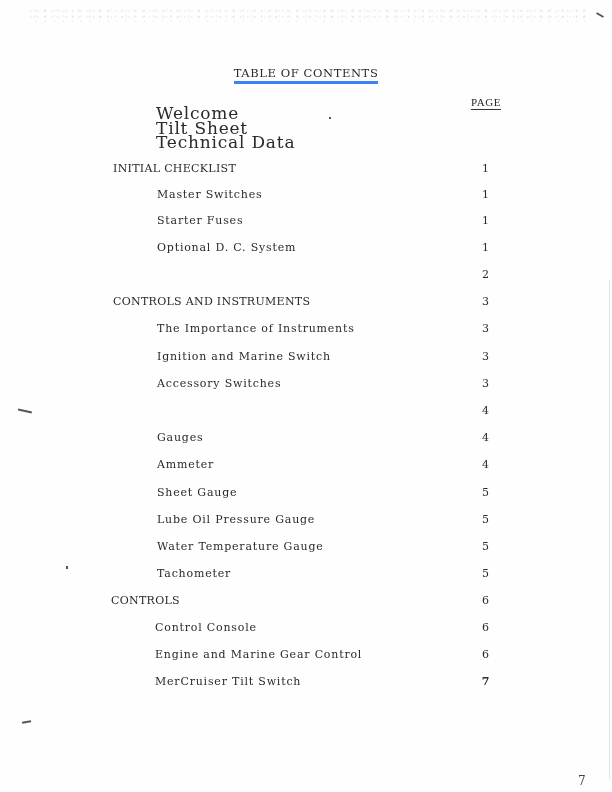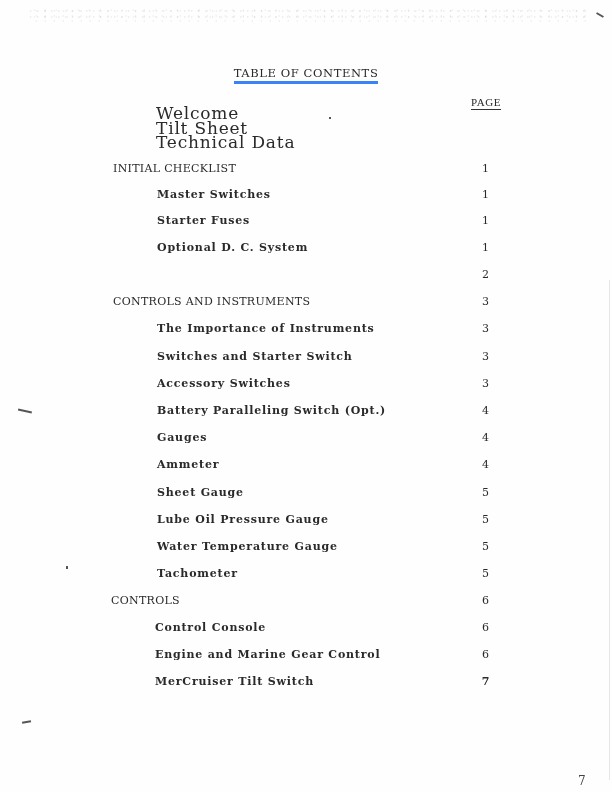--- a/index.html
+++ b/index.html
@@ -76,21 +76,21 @@
       height: 16px;
       font-size: 11px;
       letter-spacing: 0.8px;
       white-space: nowrap;
     }
     .toc-row .label {
       position: absolute;
       top: 0;
     }
     .toc-row.section .label { left: 113px; letter-spacing: 0.3px; }
-    .toc-row.sub .label { left: 157px; font-weight: bold; }
+    .toc-row.sub .label { left: 157px; }
     .toc-row .pnum {
       position: absolute;
       left: 480px;
       top: 0;
       width: 12px;
       text-align: center;
     }
     .folio {
       position: absolute;
       left: 578px;
@@ -146,29 +146,28 @@
     </div>
     <div class="toc-row section" style="top:295px">
       <span class="label">CONTROLS AND INSTRUMENTS</span>
       <span class="pnum">3</span>
     </div>
     <div class="toc-row sub" style="top:322px">
       <span class="label">The Importance of Instruments</span>
       <span class="pnum">3</span>
     </div>
     <div class="toc-row sub" style="top:350px">
-      <span class="label">Switches and Starter Switch</span>
+      <span class="label">Ignition and Marine Switch</span>
       <span class="pnum">3</span>
     </div>
     <div class="toc-row sub" style="top:377px">
       <span class="label">Accessory Switches</span>
       <span class="pnum">3</span>
     </div>
     <div class="toc-row sub" style="top:404px">
-      <span class="label">Battery Paralleling Switch (Opt.)</span>
       <span class="pnum">4</span>
     </div>
     <div class="toc-row sub" style="top:431px">
       <span class="label">Gauges</span>
       <span class="pnum">4</span>
     </div>
     <div class="toc-row sub" style="top:458px">
       <span class="label">Ammeter</span>
       <span class="pnum">4</span>
     </div>

